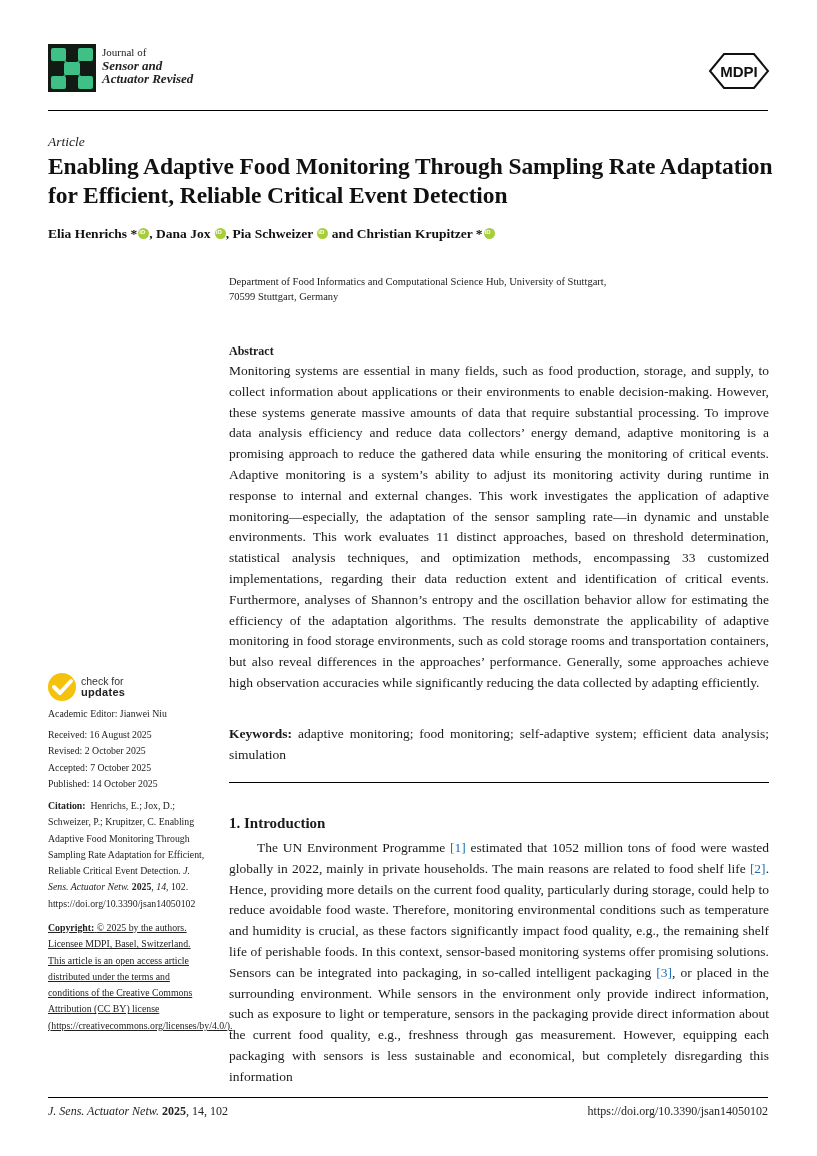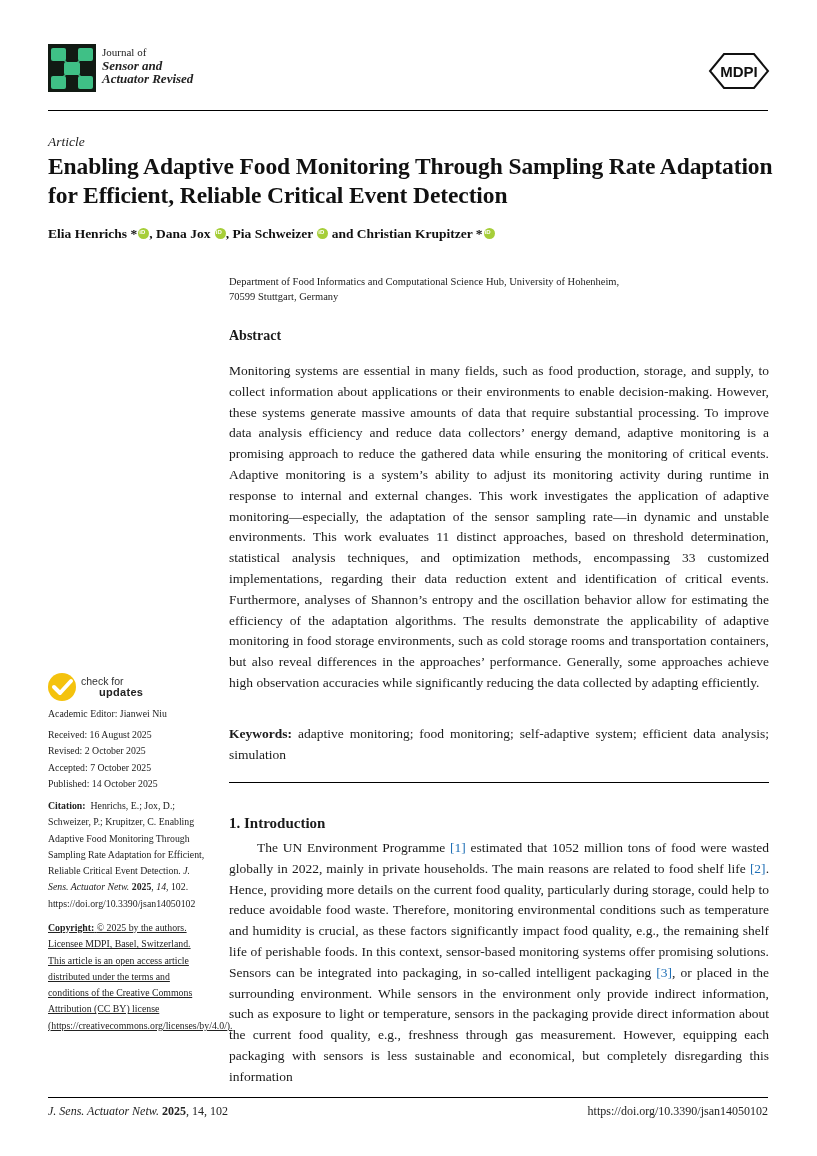--- a/index.html
+++ b/index.html
@@ -24,30 +24,30 @@
 
   .affil { position:absolute; left:229px; top:274px; font-size:10.5px; line-height:15px; color:#222; }
   .affil .corr-mark { display:inline-block; width:10px; }
 
   .sidebar { position:absolute; left:48px; width:162px; font-size:9.8px; line-height:16.3px; color:#222; }
   .check-updates { position:absolute; left:48px; top:673px; display:flex; align-items:center; }
   .check-circle { width:28px; height:28px; border-radius:50%; background:#f4c20d; position:relative; }
   .check-circle svg { position:absolute; left:0; top:0; }
   .check-text { margin-left:5px; font-family:"Liberation Sans",sans-serif; line-height:11px; }
   .check-text .c1 { font-size:10.5px; color:#333; }
-  .check-text .c2 { font-size:11px; font-weight:bold; color:#222; letter-spacing:0.3px;margin-left:18px; }
+  .check-text .c2 { font-size:11px; font-weight:bold; color:#222; letter-spacing:0.3px; }
 
   .meta-editor { top:706px; }
   .meta-dates { top:727px; }
   .citation { top:798px; }
   .copyright { top:920px;text-decoration:underline; }
   .b { font-weight:bold; }
   .i { font-style:italic; }
 
-  .abstract-head { position:absolute; left:229px; top:328px; font-weight:bold; font-size:14px;text-align:center; }
+  .abstract-head { position:absolute; left:229px; top:344px; font-weight:bold; font-size:12px;text-align:center; }
   .abstract-body { position:absolute; left:229px; top:361px; width:540px; font-size:13.5px; line-height:20.8px; text-align:justify; color:#1a1a1a; }
   .keywords { position:absolute; left:229px; top:724px; width:540px; font-size:13.5px; line-height:20.8px; text-align:justify; }
   .rule-mid { position:absolute; left:229px; top:782px; width:540px; height:1px; background:#000; }
 
   .section-head { position:absolute; left:229px; top:815px; font-weight:bold; font-size:15px; }
   .intro-body { position:absolute; left:229px; top:838px; width:540px; font-size:13.5px; line-height:20.8px; text-align:justify; text-indent:28px; }
   .ref { color:#1e6eb5; }
 
   .rule-bottom { position:absolute; left:48px; top:1097px; width:720px; height:1px; background:#000; }
   .footer-left { position:absolute; left:48px; top:1104px; font-size:12px; color:#222; }
@@ -94,21 +94,21 @@
 <h1 class="title">Enabling Adaptive Food Monitoring Through Sampling Rate Adaptation for Efficient, Reliable Critical Event Detection</h1>
 
 <div class="authors">
   <span>Elia Henrichs</span><span> *</span><span class="orcid"></span><span>, </span>
   <span>Dana Jox</span><span> </span><span class="orcid"></span><span>, </span>
   <span>Pia Schweizer</span><span> </span><span class="orcid"></span><span> and </span>
   <span>Christian Krupitzer</span><span> *</span><span class="orcid"></span>
 </div>
 
 <div class="affil">
-  <div>Department of Food Informatics and Computational Science Hub, University of Hohenheim,</div>
+  <div>Department of Food Informatics and Computational Science Hub, University of Stuttgart,</div>
   <div>70599 Stuttgart, Germany</div>
 </div>
 
 <div class="check-updates">
   <div class="check-circle">
     <svg width="28" height="28" viewBox="0 0 28 28">
         <path d="M6 14 L12 20 L23 8" fill="none" stroke="#fff" stroke-width="4" stroke-linecap="round" stroke-linejoin="round"></path>
       </svg>
   </div>
   <div class="check-text">

